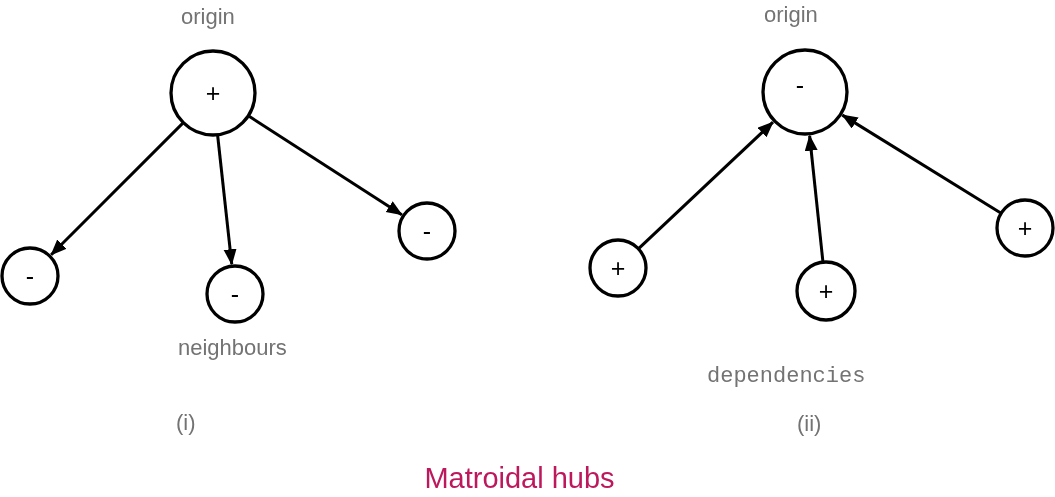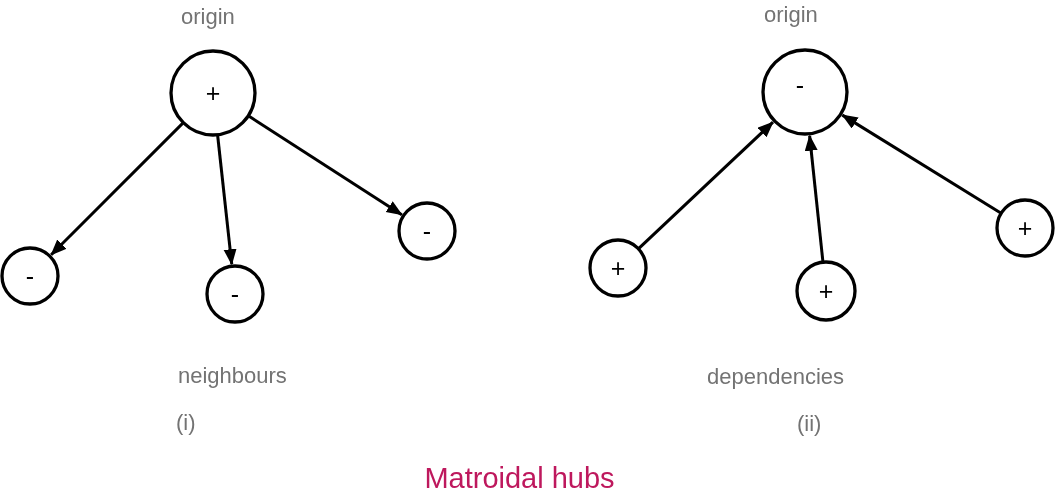--- a/index.html
+++ b/index.html
@@ -26,22 +26,22 @@
   }
   .lbl {
     position: absolute;
     font-size: 22px;
     line-height: 1.1;
     color: #737373;
     white-space: nowrap;
   }
   .lbl-origin       { left: 181px; top: 5px; }
   .lbl-target       { left: 764px; top: 3px; }
-  .lbl-neighbours   { left: 178px; top: 364px; }
-  .lbl-dependencies { left: 707px; top: 365px; }
+  .lbl-neighbours   { left: 178px; top: 336px; }
+  .lbl-dependencies { left: 707px; top: 365px; font-family: Liberation Mono, monospace; }
   .lbl-caption-i    { left: 176px; top: 411px; }
   .lbl-caption-ii   { left: 797px; top: 412px; }
   .main-title {
     position: absolute;
     left: 0;
     right: 16px;
     top: 462px;
     text-align: center;
     font-size: 29px;
     color: #be185d;

